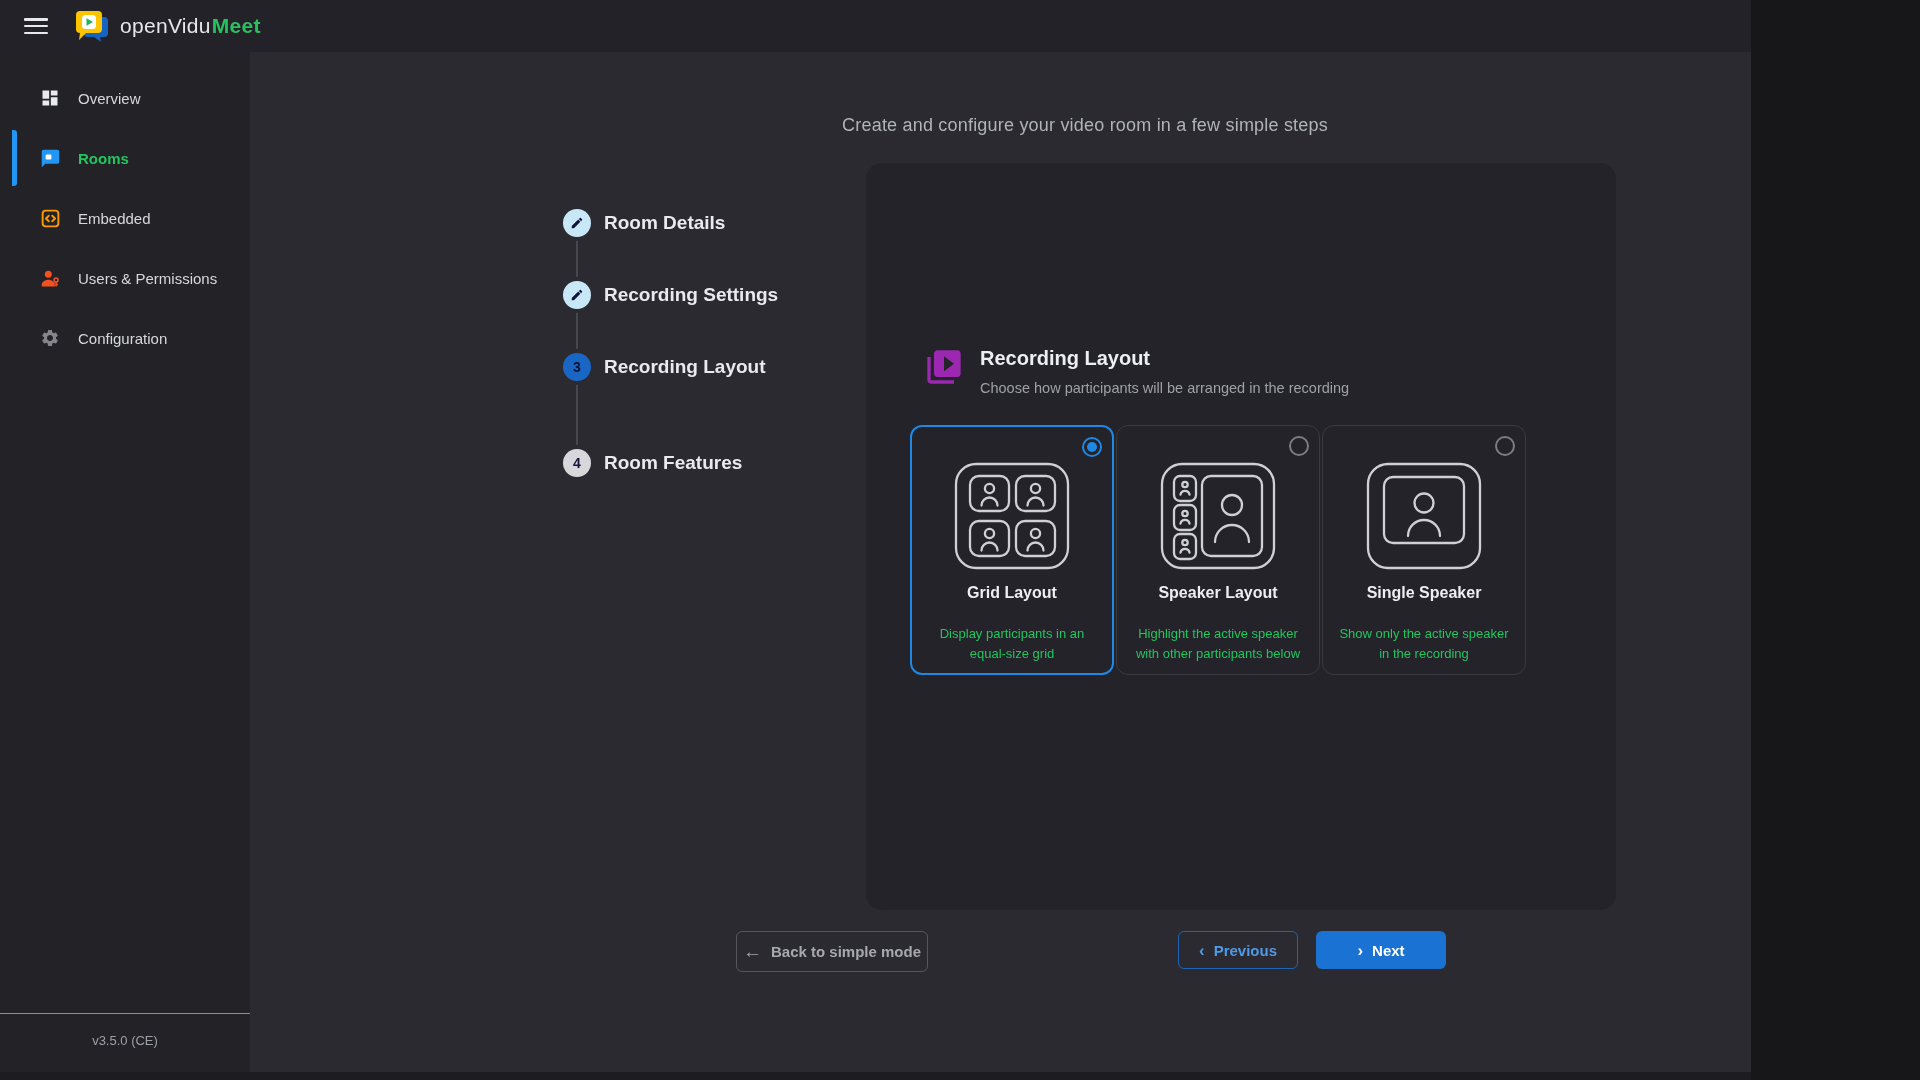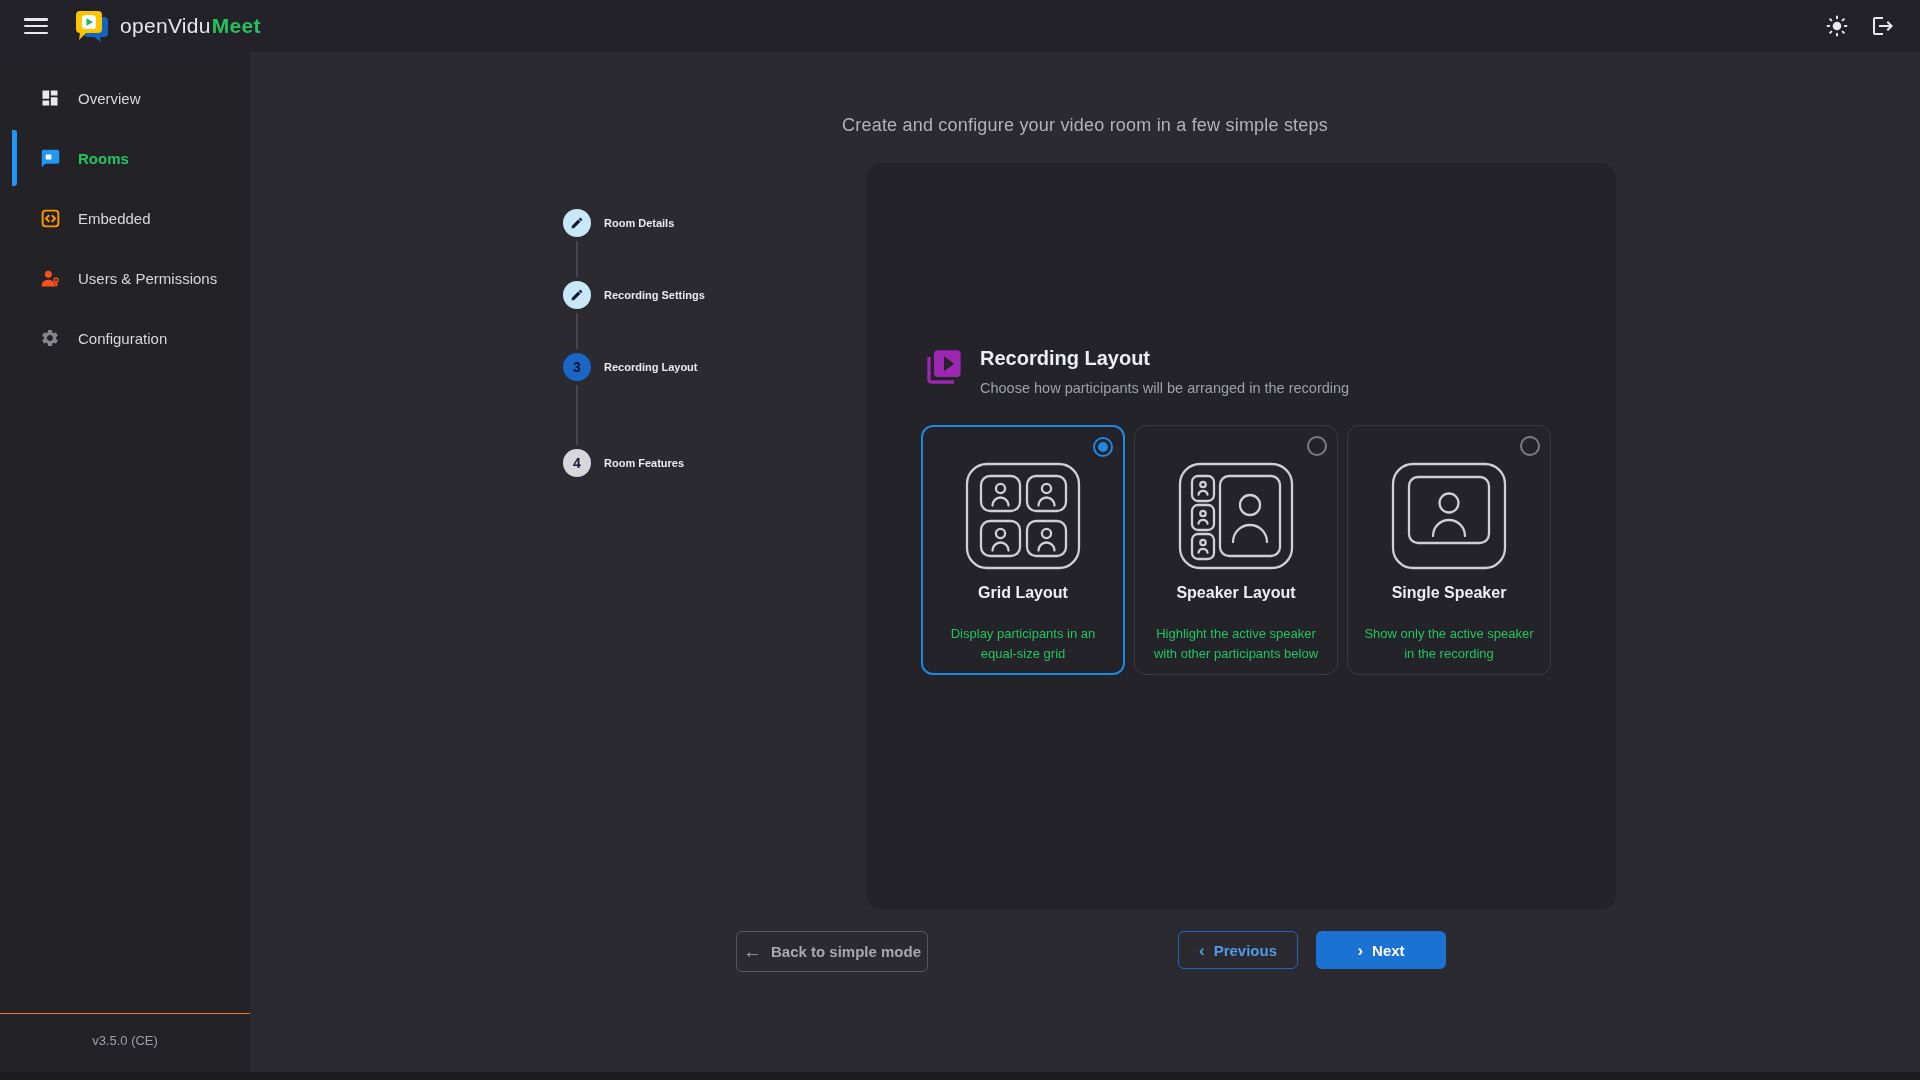--- a/index.html
+++ b/index.html
@@ -1,18 +1,18 @@
 <!DOCTYPE html>
 <html><head>
 <meta charset="utf-8">
 <style>
   * { margin:0; padding:0; box-sizing:border-box; }
   html,body { background:#17171a; }
   .page {
-    position:relative; width:1920px; height:1080px; overflow:hidden;
+    position:relative; width:1751px; height:1080px; overflow:hidden;
     background:#2a2a30; font-family:"Liberation Sans", sans-serif;
   }
   
   .topbar {
     position:absolute; left:0; top:0; width:1920px; height:52px;
     background:#232228; display:flex; align-items:center; padding:0 24px; z-index:8;
   }
   .hamburger { width:24px; height:16px; display:flex; flex-direction:column; justify-content:space-between;
     background:none; border:none; cursor:pointer; margin-right:26px; }
   .hamburger span { display:block; height:2.5px; width:100%; background:#e8e9ec; border-radius:1px; }
@@ -38,31 +38,31 @@
     font-size:18px; color:#b0b3b9; letter-spacing:.2px; }
   
   .step { position:absolute; left:563px; display:flex; align-items:center; gap:13px; cursor:pointer; background:none; border:none; font-family:"Liberation Sans", sans-serif; }
   .step-1 { top:209px; } .step-2 { top:281px; } .step-3 { top:353px; } .step-4 { top:449px; }
   .step-circle { width:28px; height:28px; border-radius:50%; display:flex; align-items:center; justify-content:center;
     font-size:14px; font-weight:700; color:#15143e; background:#d8d8dc; flex:0 0 28px; }
   .step-circle svg { display:none; }
   .step.completed .step-circle { background:#c9e8f7; }
   .step.completed .step-circle svg { display:block; }
   .step.active .step-circle { background:#1a66c5; color:#101233; }
-  .step-label { font-size:11px; font-weight:600; color:#eaeaee; white-space:nowrap; }
+  .step-label { font-size:19px; font-weight:600; color:#eaeaee; white-space:nowrap; }
   .connector { position:absolute; left:576px; width:1.5px; background:#47474d; }
   .conn-1 { top:241px; height:36px; } .conn-2 { top:313px; height:36px; } .conn-3 { top:385px; height:60px; }
   
   .wizard-card { position:absolute; left:866px; top:163px; width:750px; height:747px;
     background:#232329; border-radius:16px; }
   .section-header { position:absolute; left:58px; top:184px; display:flex; align-items:flex-start; gap:16px; }
   .section-icon { width:40px; height:40px; flex:0 0 40px; }
   .section-title { font-size:20px; font-weight:700; color:#edeef1; }
   .section-subtitle { font-size:14.5px; color:#9fa1a8; margin-top:10px; }
-  .options { position:absolute; left:55px; top:262px; display:flex; gap:9px; }
+  .options { position:absolute; left:44px; top:262px; display:flex; gap:2px; }
   .option-card { position:relative; width:204px; height:250px; background:#232329;
     border:1px solid #3a3a41; border-radius:12px; cursor:pointer; padding:0; font-family:"Liberation Sans", sans-serif; }
   .option-card.selected { border:2px solid #1e88e5; }
   .radio { position:absolute; top:10px; right:10px; width:20px; height:20px;
     border:2px solid #7b7c85; border-radius:50%; }
   .option-card.selected .radio { border-color:#1e88e5; }
   .option-card.selected .radio::after { content:""; position:absolute; left:3px; top:3px; right:3px; bottom:3px;
     background:#1e88e5; border-radius:50%; }
   .option-icon { display:block; margin:26px auto 0; width:116px; height:108px; color:#cfd0d5; }
   .option-title { text-align:center; font-size:16px; font-weight:700; color:#edeef1; margin-top:14px; }

